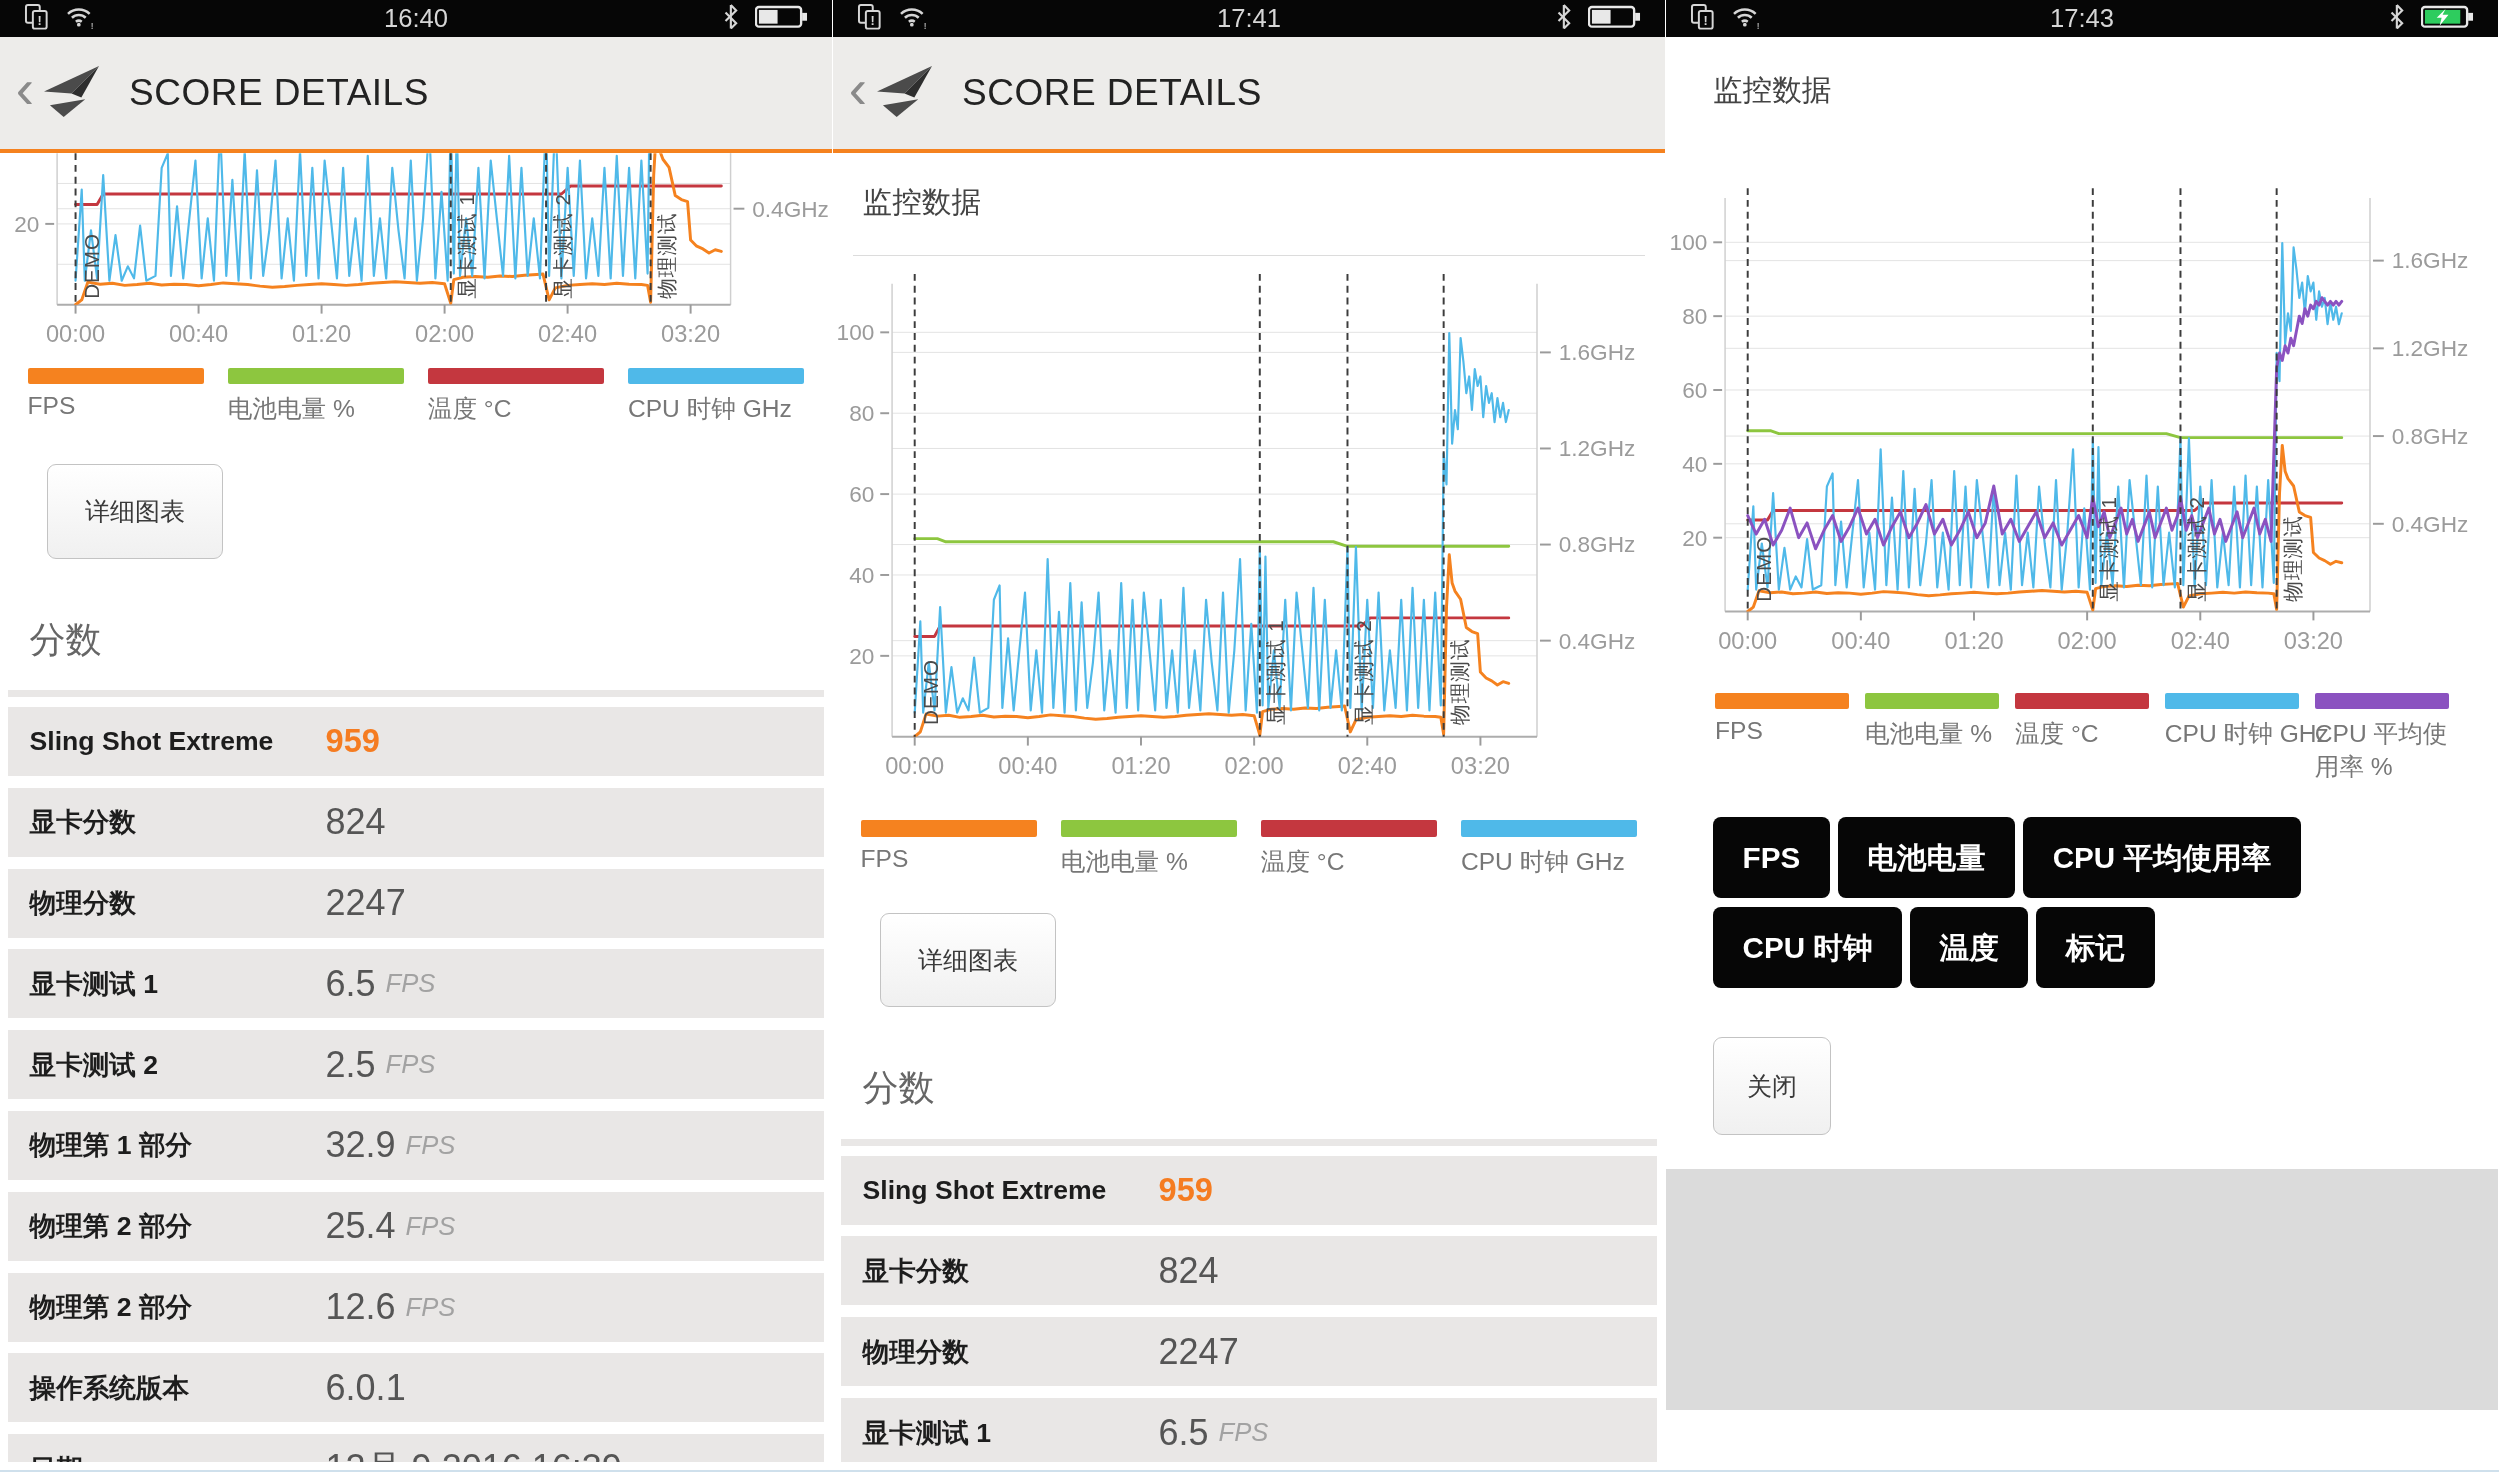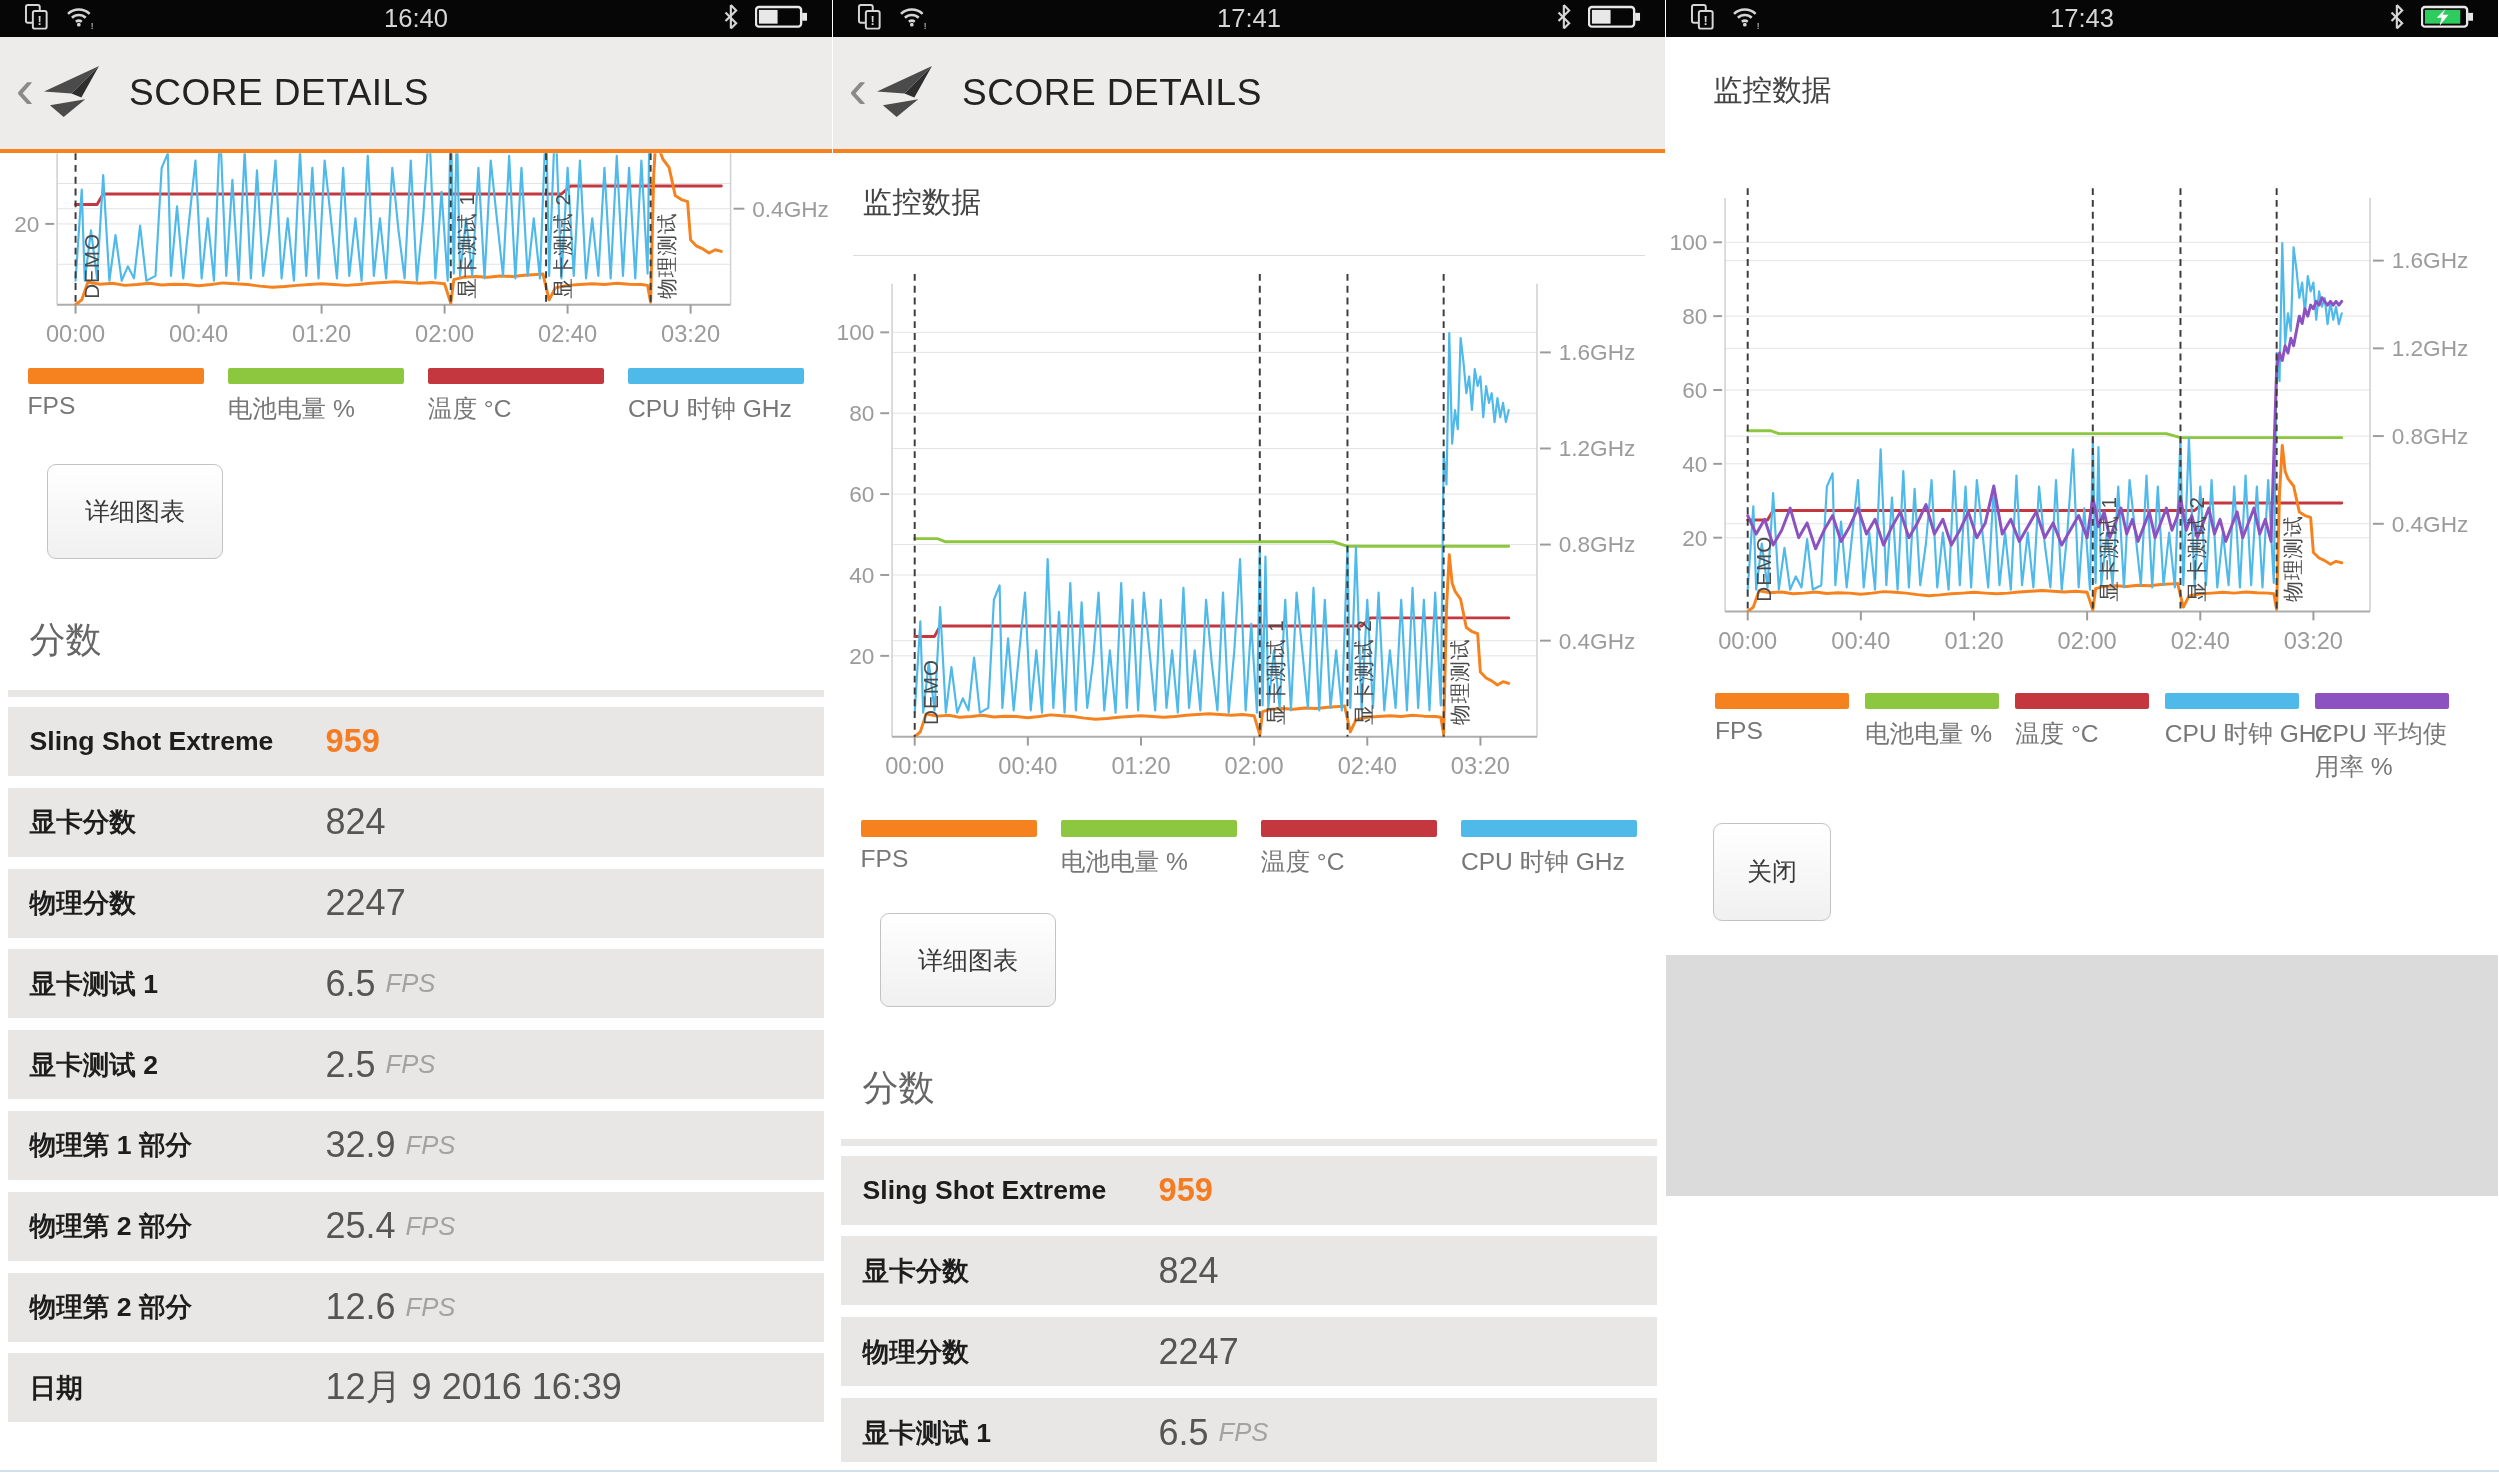--- a/index.html
+++ b/index.html
@@ -195,20 +195,24 @@
     </div>
   <div class="trow">
       <span class="tlabel">物理第 2 部分</span>
       <span class="tvalue">25.4</span>
       <span class="tunit">FPS</span>
     </div>
   <div class="trow">
       <span class="tlabel">物理第 2 部分</span>
       <span class="tvalue">12.6</span>
       <span class="tunit">FPS</span>
+    </div>
+  <div class="trow">
+      <span class="tlabel">操作系统版本</span>
+      <span class="tvalue">6.0.1</span>
     </div>
   <div class="trow">
       <span class="tlabel">日期</span>
       <span class="tvalue">12月 9 2016 16:39</span>
     </div>
 </div>
 
 <div class="panel">
   <div class="statusbar">
     <div class="sb-left">
@@ -476,20 +480,24 @@
       </div>
     <div class="litem">
         <div class="lswatch" style="background: rgb(79, 185, 233);"></div>
         <div class="llabel">CPU 时钟 GHz</div>
       </div>
     <div class="litem">
         <div class="lswatch" style="background: rgb(139, 82, 192);"></div>
         <div class="llabel wrap">CPU 平均使用率 %</div>
       </div>
   </div>
+  <div class="tgl-wrap">
+    <span class="tgl">FPS</span><span class="tgl">电池电量</span><span class="tgl">CPU 平均使用率</span><br>
+    <span class="tgl">CPU 时钟</span><span class="tgl">温度</span><span class="tgl">标记</span>
+  </div>
   <div class="ghost-btn" style="padding:31.5px 33px">关闭</div>
   <div class="gray-footer"></div>
 </div>
 
 <div class="bottom-strip">
     <div class="bottom-line"></div>
   </div>
 
 
 </body></html>

